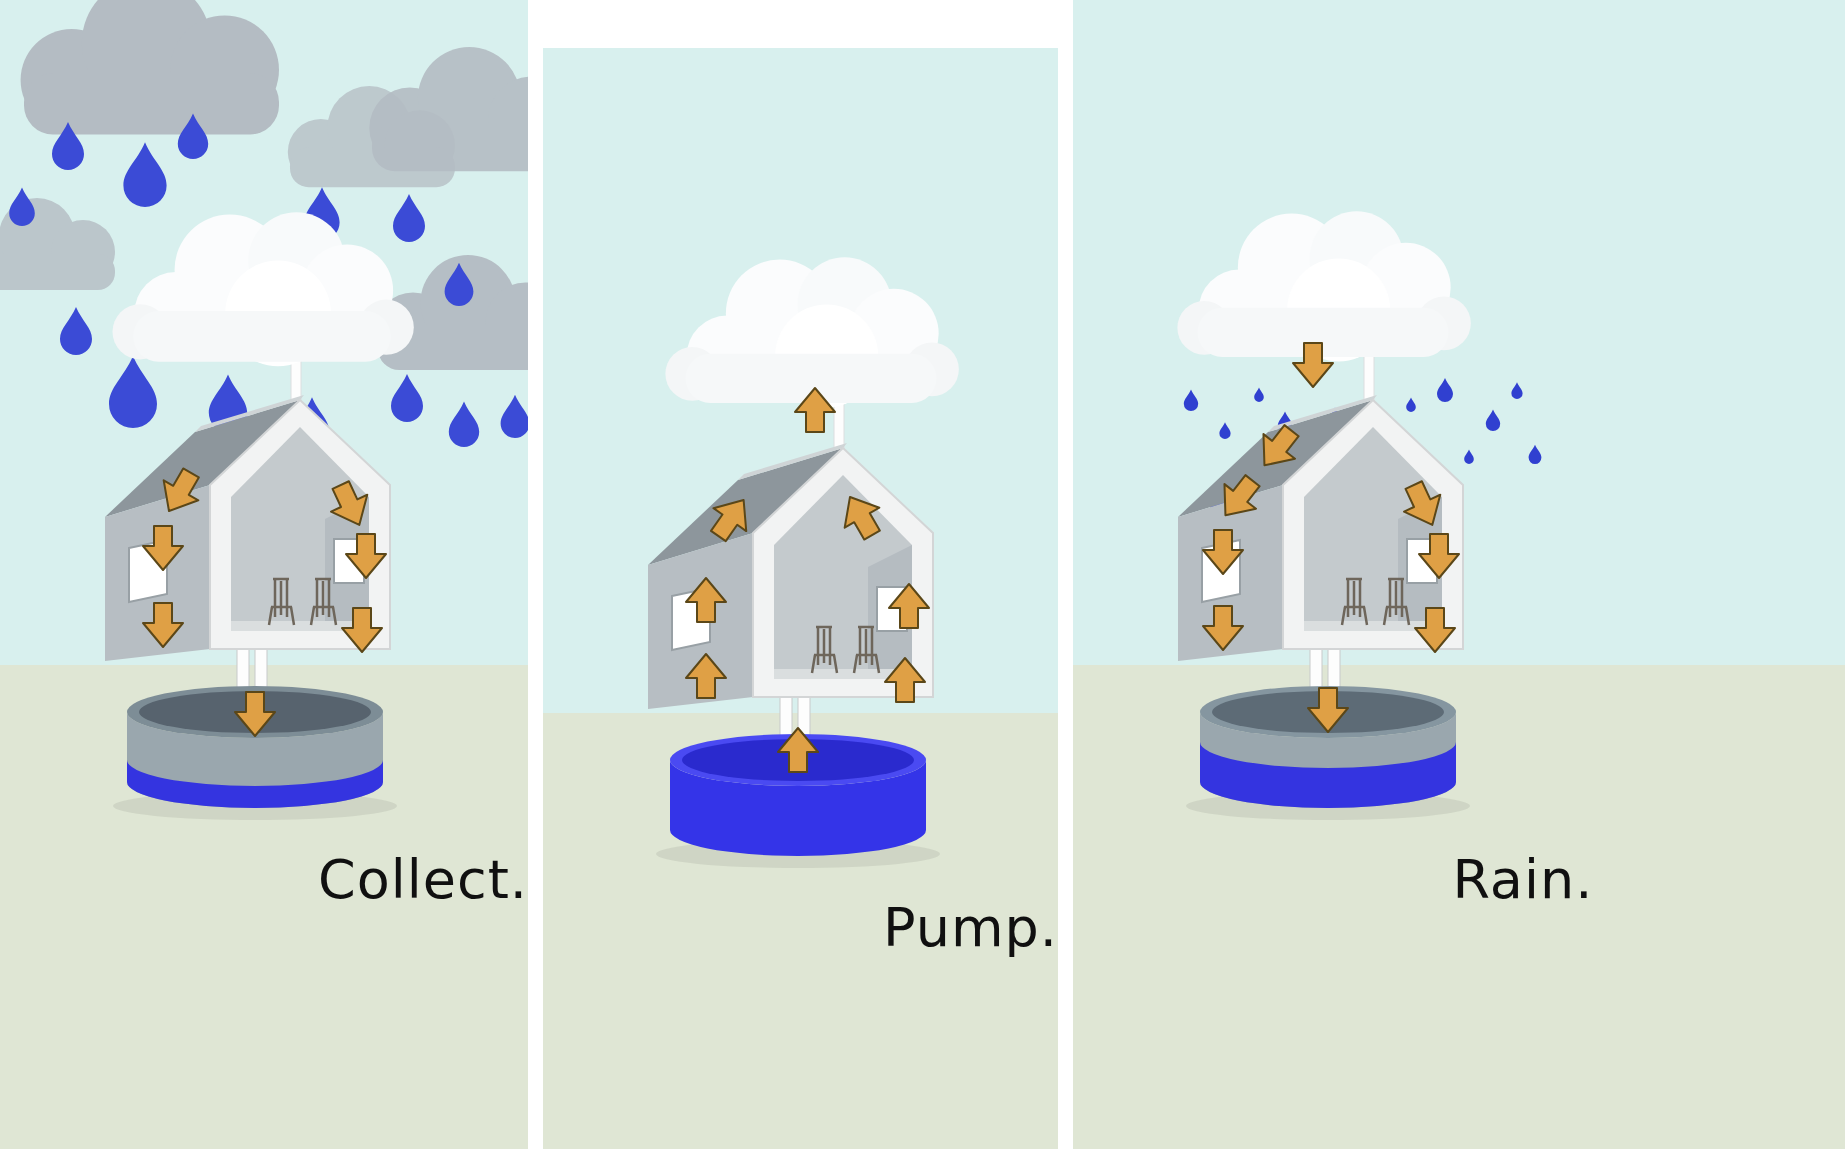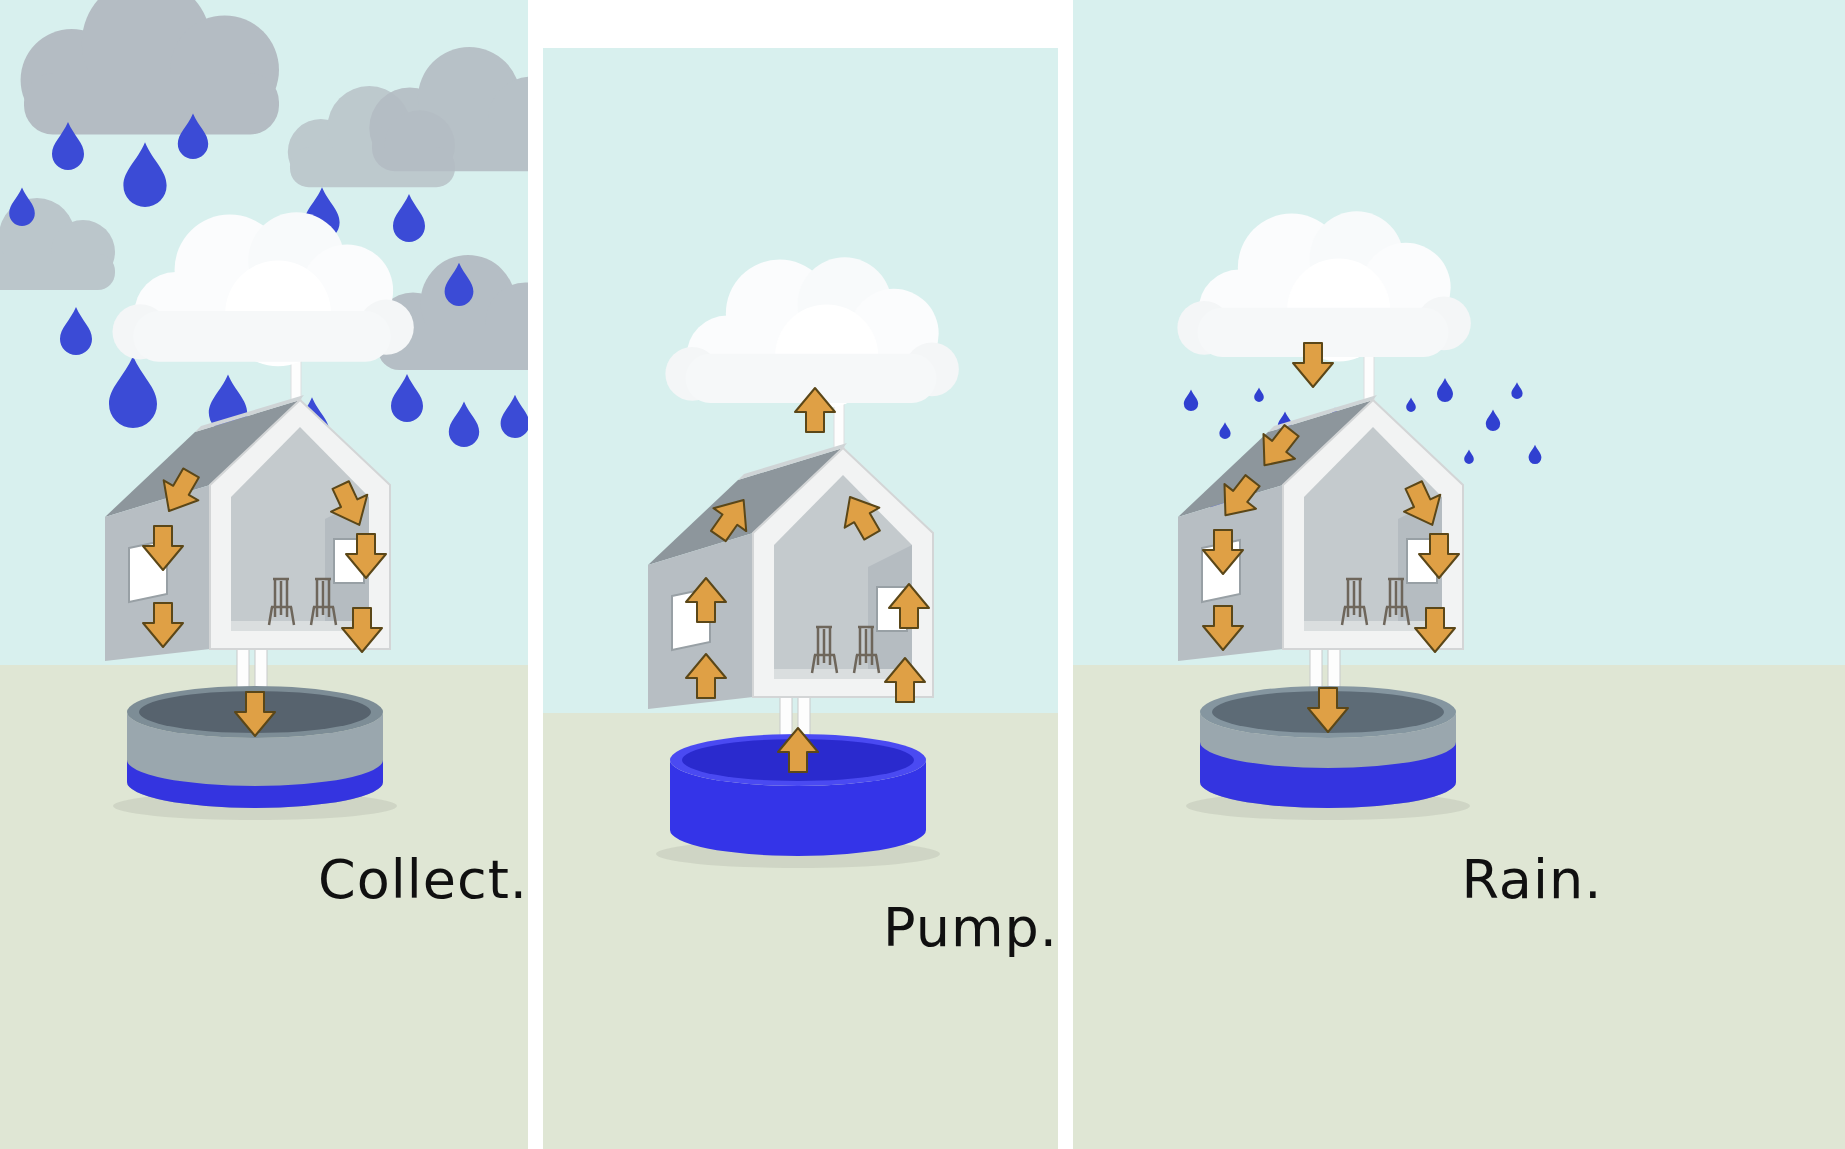--- a/index.html
+++ b/index.html
@@ -21,21 +21,21 @@
   .panel-1{width:528px;}
   .panel-2{width:515px;margin-top:48px;}
   .panel-3{width:772px;}
   svg.scene{position:absolute;inset:0;width:100%;height:100%;display:block;}
   .scene-label{
     position:absolute;top:73.8%;left:0;width:100%;
     text-align:right;
     font-size:54px;font-weight:normal;letter-spacing:1px;
     color:var(--label);
   }
-  .panel-3 .scene-label{width:67.4%;margin-left:9px;}
+  .panel-3 .scene-label{width:67.4%;}
 </style>
 </head>
 <body>
 
 <svg width="0" height="0" style="position:absolute" aria-hidden="true">
   <defs>
     <path id="arw" d="M -9,-22 L 9,-22 L 9,-2 L 20,-2 L 0,22 L -20,-2 L -9,-2 Z"></path>
     <path id="drop" d="M 0,-28 C 6,-14 16,-7 16,4 A 16,16 0 1 1 -16,4 C -16,-7 -6,-14 0,-28 Z"></path>
     <g id="cloudW">
       <circle cx="-75" cy="16" r="36" fill="#fbfcfd"></circle>

